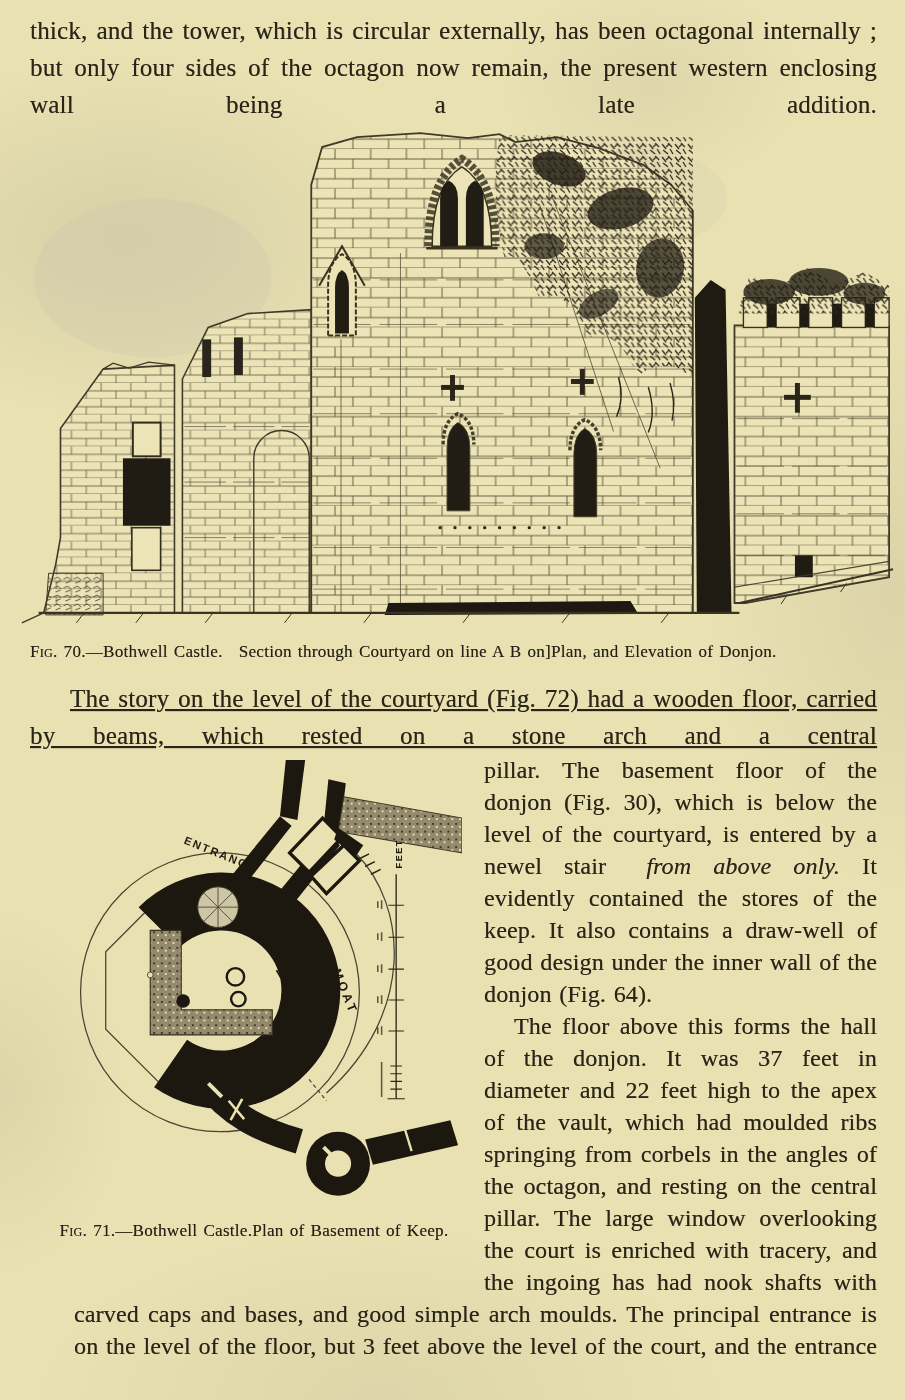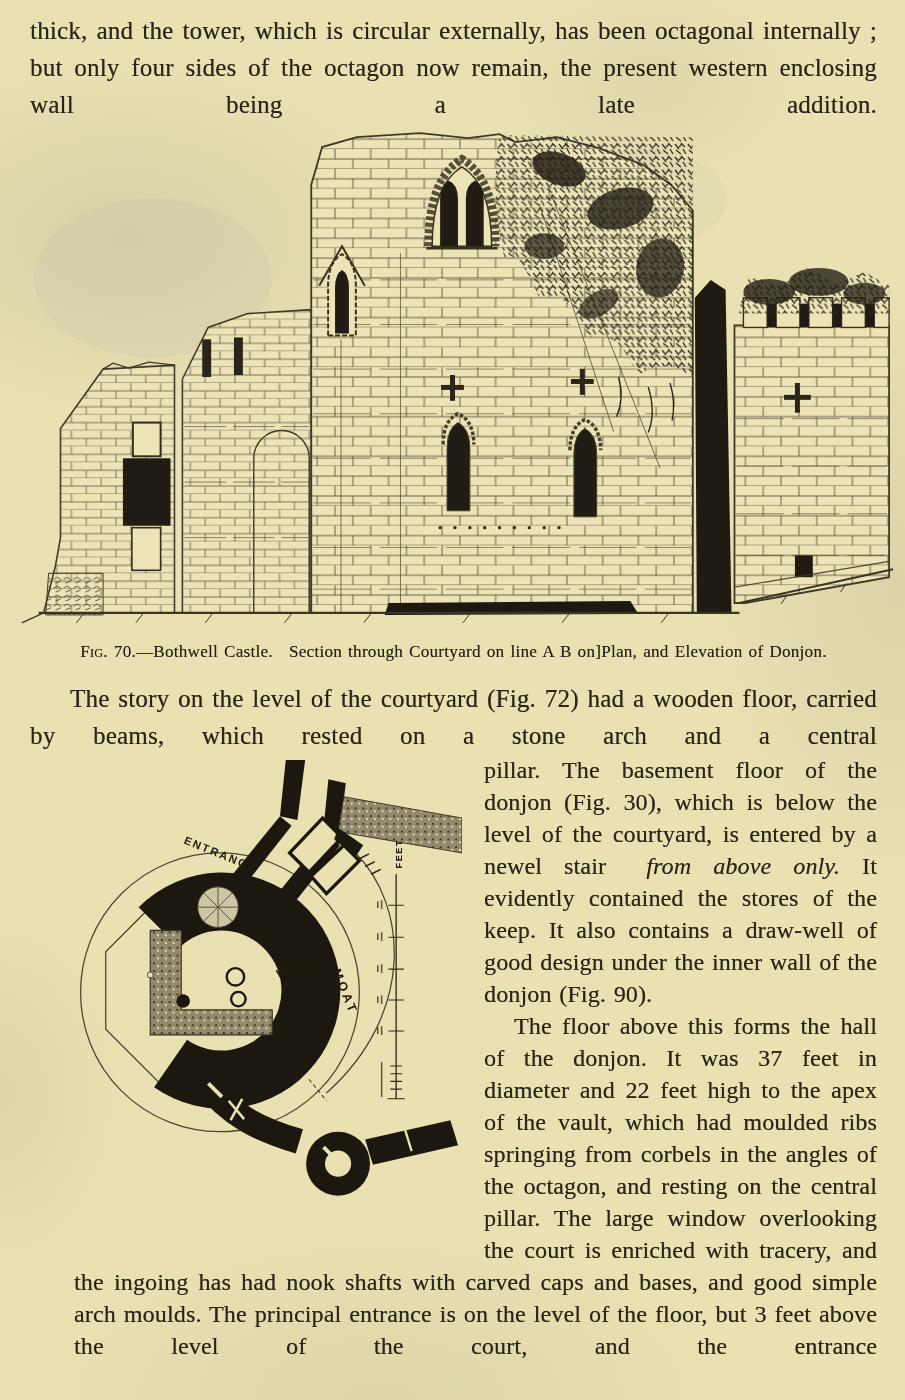--- a/index.html
+++ b/index.html
@@ -15,26 +15,26 @@
   }
   .page{
     position:relative;width:905px;height:1235px;box-sizing:border-box;
     padding:12px 28px 0 30px;
     font-family:"Liberation Serif","DejaVu Serif",serif;color:#2a2418;
   }
   .para{font-size:25px;line-height:37px;text-align:justify;margin:0;
         word-spacing:2px;letter-spacing:.2px;
         text-shadow:.3px .3px .3px rgba(42,36,24,.55);}
   .jlast{text-align-last:justify;}
-  .indent{text-indent:40px;}
+  .indent{text-indent:40px;text-decoration:underline;}
   .cpara{font-size:24px;line-height:32px;text-align:justify;margin:0;
          word-spacing:1.5px;letter-spacing:.15px;
          text-shadow:.3px .3px .3px rgba(42,36,24,.55);}
   .cindent{text-indent:30px;margin-left:44px;}
-  .figcap{font-size:17px;text-align:center;margin:10px 0 0 0;color:#241f13;
+  .figcap{font-size:17px;margin:10px 0 0 0;color:#241f13;
           letter-spacing:.3px;word-spacing:1.5px;
           text-shadow:.2px .2px .2px rgba(40,34,22,.5);}
   .figcap .gap{display:inline-block;width:16px;}
   .sc{font-variant:small-caps;}
   .fig70wrap{margin:4px -24px 0 -26px;}
   .fig70wrap svg{display:block;width:897px;height:505px;}
   .spacer-top{height:18px;}
   .fig71float{float:left;width:460px;margin:6px 0 30px -6px;}
   .fig71float svg{display:block;width:426px;height:455px;margin-left:12px;}
   .figcap71{font-size:17px;text-align:center;margin:6px 0 0 0;color:#241f13;
@@ -277,19 +277,22 @@
         <path d="M372,118 V350" stroke-width="1.4"></path>
         <path d="M364,150 H380 M364,183 H380 M364,216 H380 M364,248 H380 M364,280 H380" stroke-width="1.1"></path>
         <path d="M366,316 H378 M366,324 H378 M366,332 H378 M366,340 H378 M363,350 H381" stroke-width="1.1"></path>
         <path d="M357,145 v9 M353,146 v7 M357,178 v9 M353,179 v7 M357,211 v9 M353,212 v7 M357,243 v9 M353,244 v7 M357,275 v9 M353,276 v7 M357,312 v36" stroke-width="1.6" opacity="0.75"></path>
       </g>
 
       <text class="figtext" transform="translate(152,86) rotate(22)" font-size="11.5" letter-spacing="2">ENTRANCE</text>
       <text class="figtext" transform="translate(250,226) rotate(-16)" font-size="13" letter-spacing="3">WELL</text>
       <text class="figtext" transform="translate(306,218) rotate(68)" font-size="13" letter-spacing="3">MOAT</text>
     </svg>
+    <p class="figcap71">
+      <span class="sc">Fig. 71.</span><span>—Bothwell Castle.</span><span class="gap"></span><span>Plan of Basement of Keep.</span>
+    </p>
   </div>
 
-  <p class="cpara"><span>pillar. The basement floor of the donjon (Fig. 30), which is below the level of the courtyard, is entered by a newel stair </span><i>from above only.</i><span> It evidently contained the stores of the keep. It also contains a draw-well of good design under the inner wall of the donjon (Fig. 90).</span></p>
+  <p class="cpara"><span>pillar. The basement floor of the donjon (Fig. 30), which is below the level of the courtyard, is entered by a newel stair </span><i>from above only.</i><span> It evidently contained the stores of the keep. It also contains a draw-well of good design under the inner wall of the donjon (Fig. 64).</span></p>
 
   <p class="cpara cindent jlast">The floor above this forms the hall of the donjon. It was 37 feet in diameter and 22 feet high to the apex of the vault, which had moulded ribs springing from corbels in the angles of the octagon, and resting on the central pillar. The large window overlooking the court is enriched with tracery, and the ingoing has had nook shafts with carved caps and bases, and good simple arch moulds. The principal entrance is on the level of the floor, but 3 feet above the level of the court, and the entrance</p>
 
 </div>
 
 </body></html>

